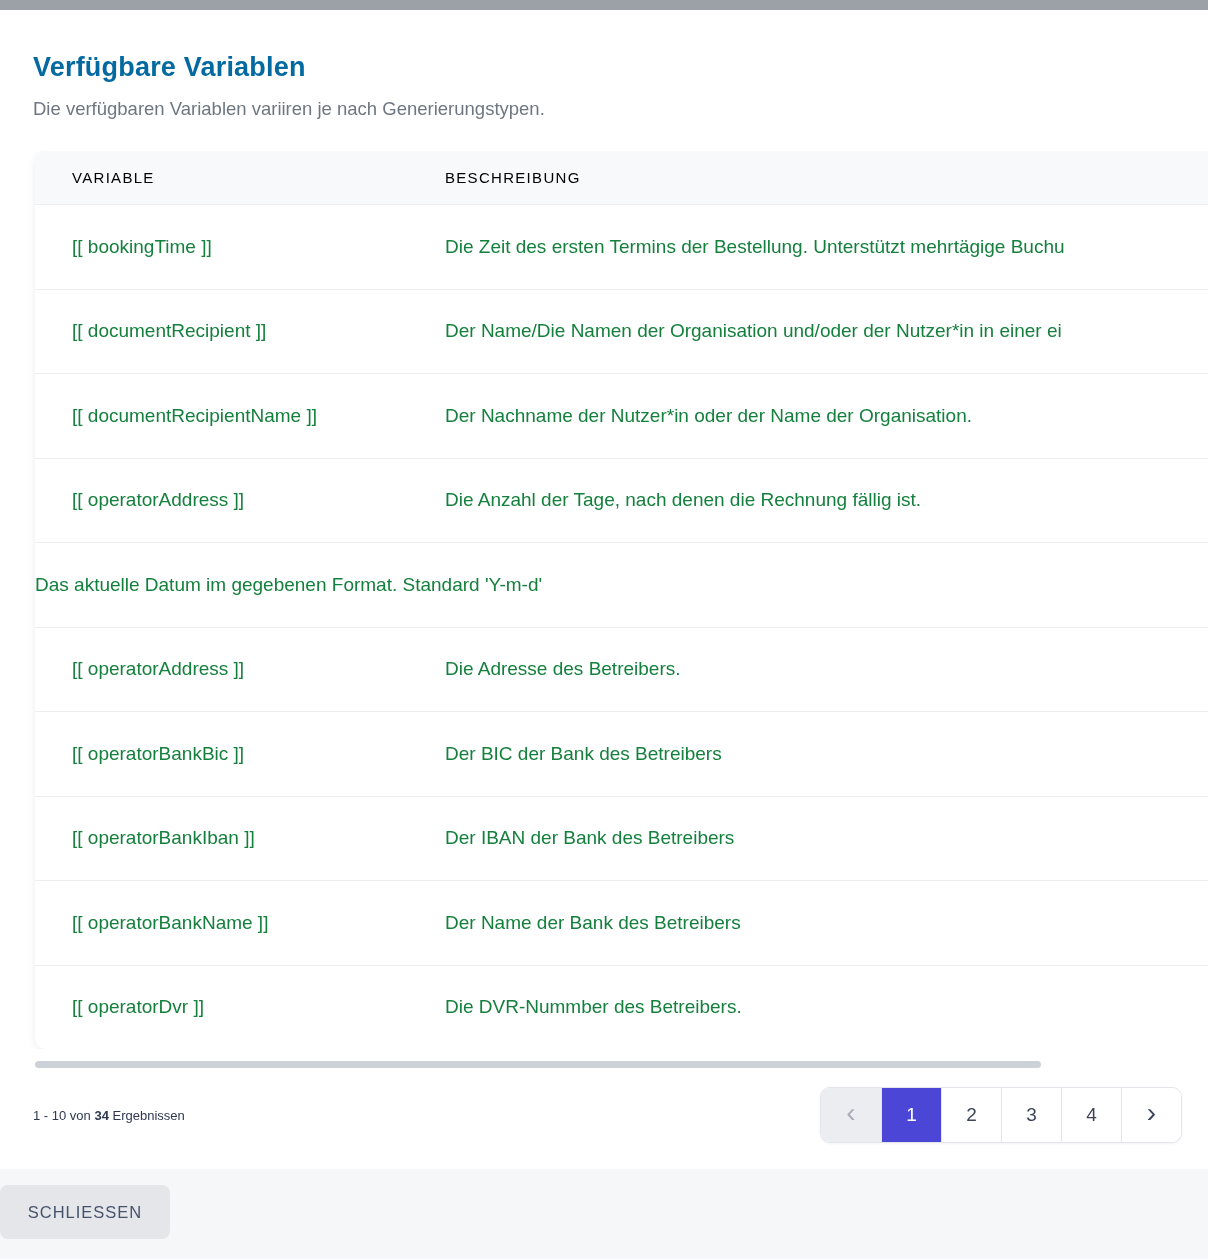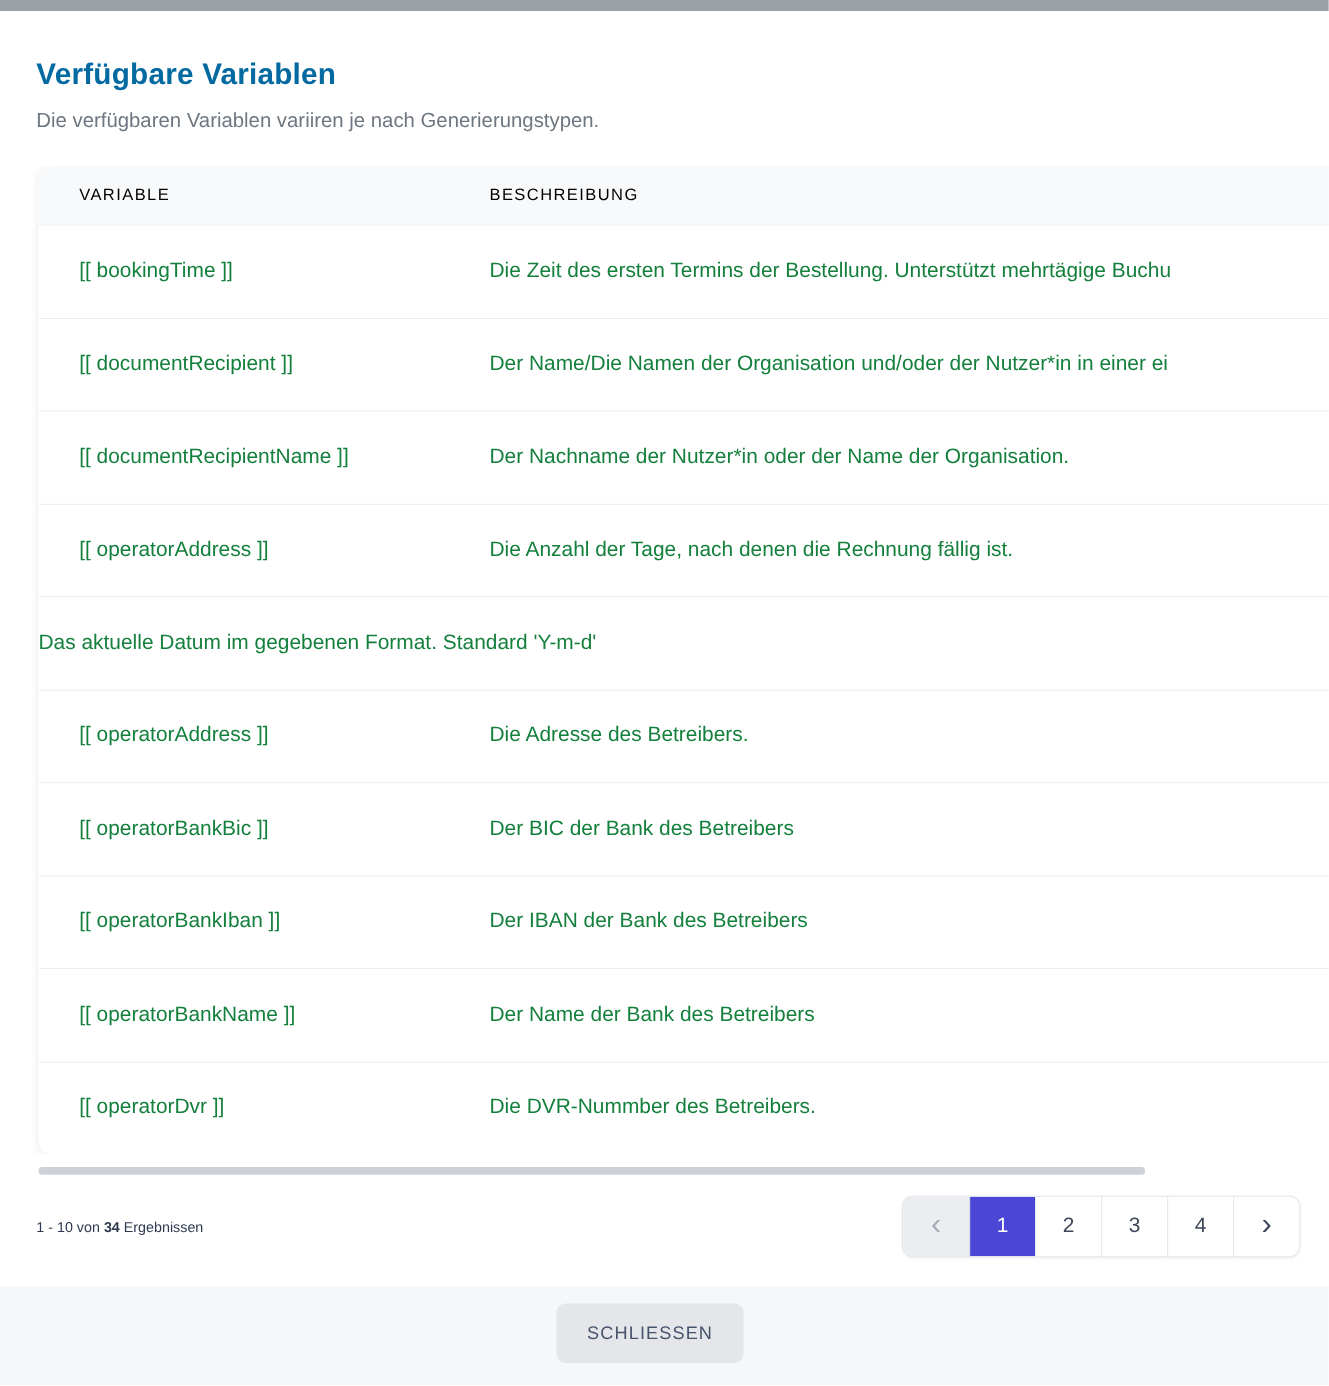--- a/index.html
+++ b/index.html
@@ -129,21 +129,21 @@
   .pbtn.active {
     background: #4c46d6;
     color: #ffffff;
   }
   .footer {
     margin-top: 26px;
     height: 90px;
     width: 100%;
     background: #f6f7f9;
     display: flex;
-    justify-content: center;
+    justify-content: flex-start;
     align-items: flex-start;
     padding: 16px 26px 0 0;
   }
   .close-btn {
     width: 170px;
     height: 54px;
     background: #e4e6ea;
     color: #46536b;
     border: none;
     border-radius: 8px;

